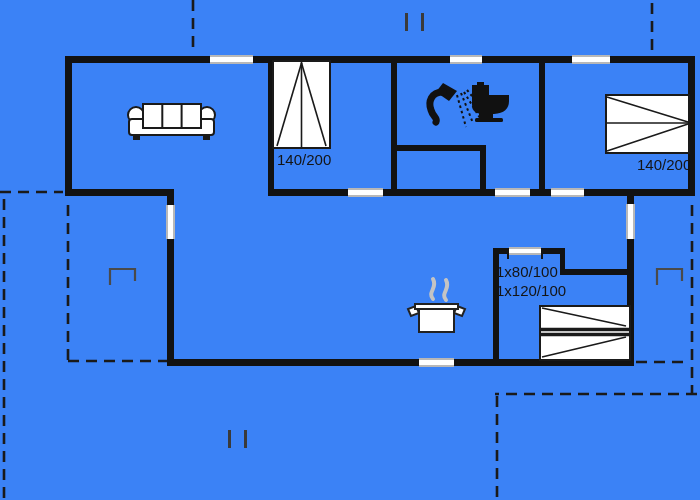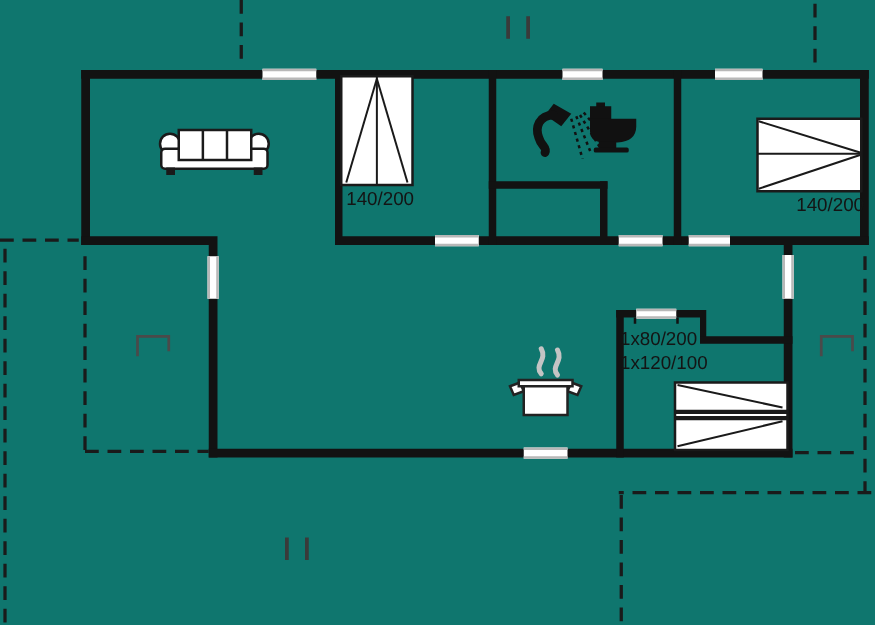--- a/index.html
+++ b/index.html
@@ -1,17 +1,17 @@
 <!DOCTYPE html>
 <html><head>
 <meta charset="utf-8">
 <style>
   html,body{margin:0;padding:0;background:#fff;}
   #plan{
-    position:relative;width:700px;height:500px;background:#0f766e;overflow:hidden;
+    position:relative;width:700px;height:500px;background:#3b82f6;overflow:hidden;
     font-family:"Liberation Sans","DejaVu Sans",sans-serif;
   }
   .wall{position:absolute;background:#121212;}
   .opening-h{position:absolute;background:#fff;border-top:2px solid #b8b8b8;border-bottom:2px solid #b8b8b8;box-sizing:border-box;}
   .opening-v{position:absolute;background:#fff;border-left:2px solid #b8b8b8;border-right:2px solid #b8b8b8;box-sizing:border-box;}
   .stub{position:absolute;background:#121212;}
   .plan-label{position:absolute;color:#141414;font-size:15px;line-height:17px;white-space:nowrap;}
   svg.overlay{position:absolute;left:0;top:0;}
 </style>
 </head>
@@ -142,16 +142,16 @@
         <polygon points="416,306 408,309 411,316 419,313"></polygon>
         <polygon points="457,306 465,309 462,316 454,313"></polygon>
         <rect x="415" y="304" width="43" height="5"></rect>
         <rect x="419" y="309" width="35" height="23"></rect>
       </g>
     </g>
   </svg>
 
   <div class="plan-label" style="left:277px;top:151px;">140/200</div>
   <div class="plan-label" style="left:637px;top:156px;">140/200</div>
-  <div class="plan-label" style="left:496px;top:263px;">1x80/200</div>
+  <div class="plan-label" style="left:496px;top:263px;">1x80/100</div>
   <div class="plan-label" style="left:496px;top:282px;">1x120/100</div>
 
 </div>
 
 </body></html>

